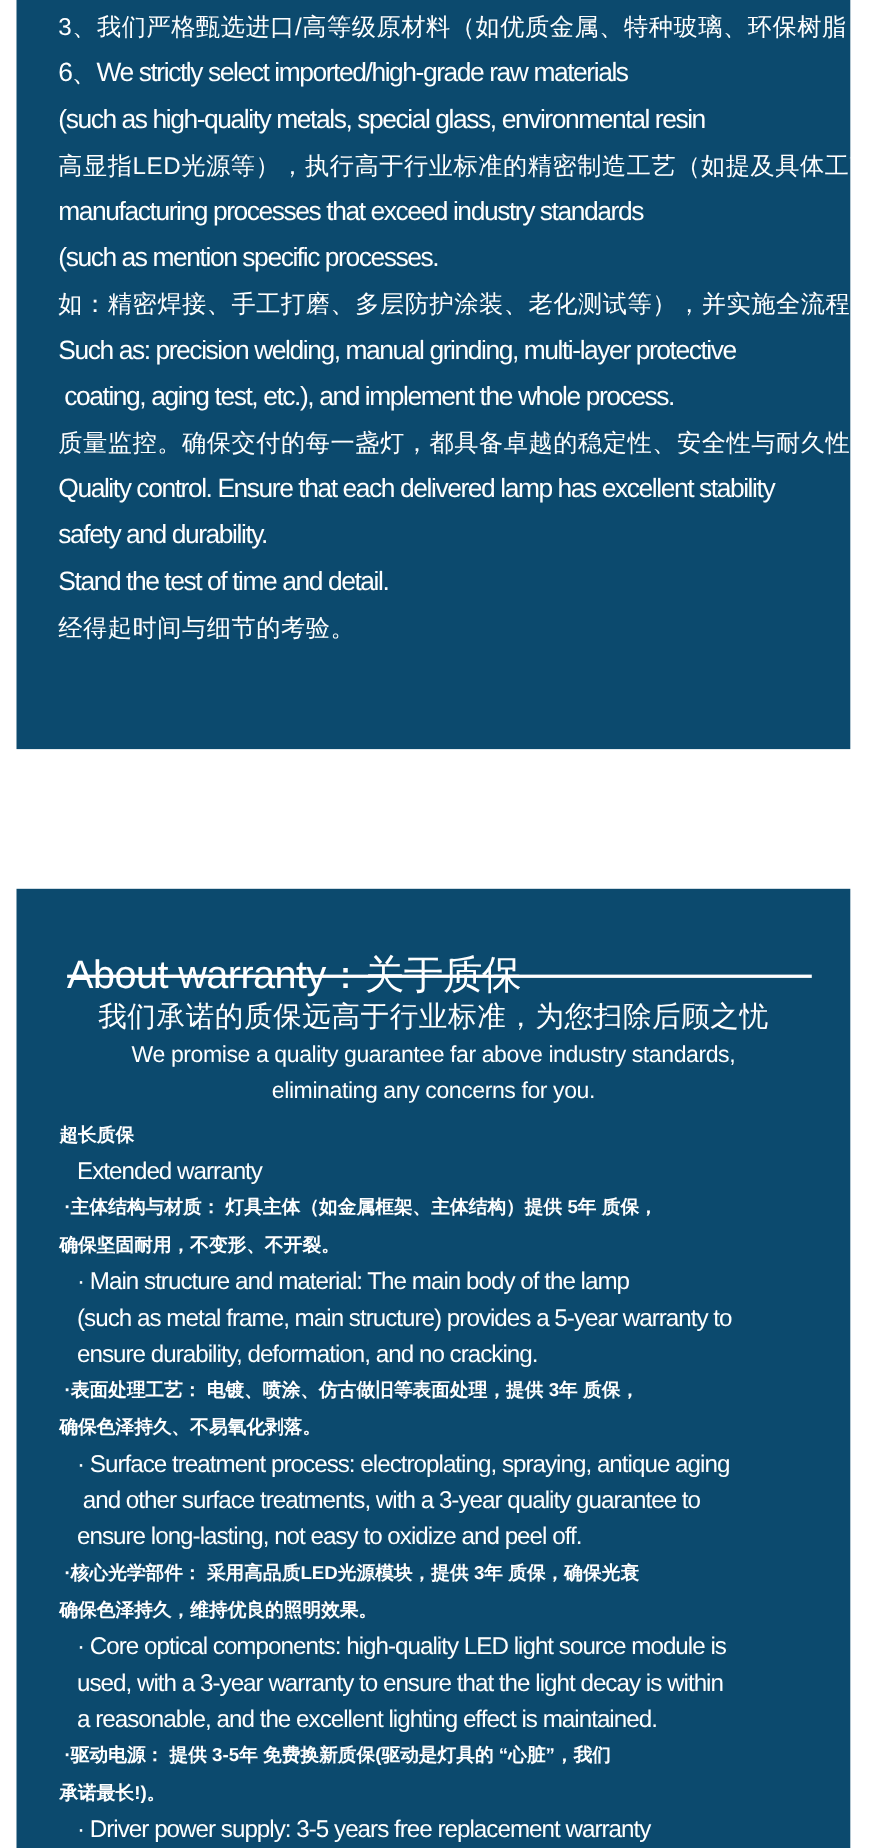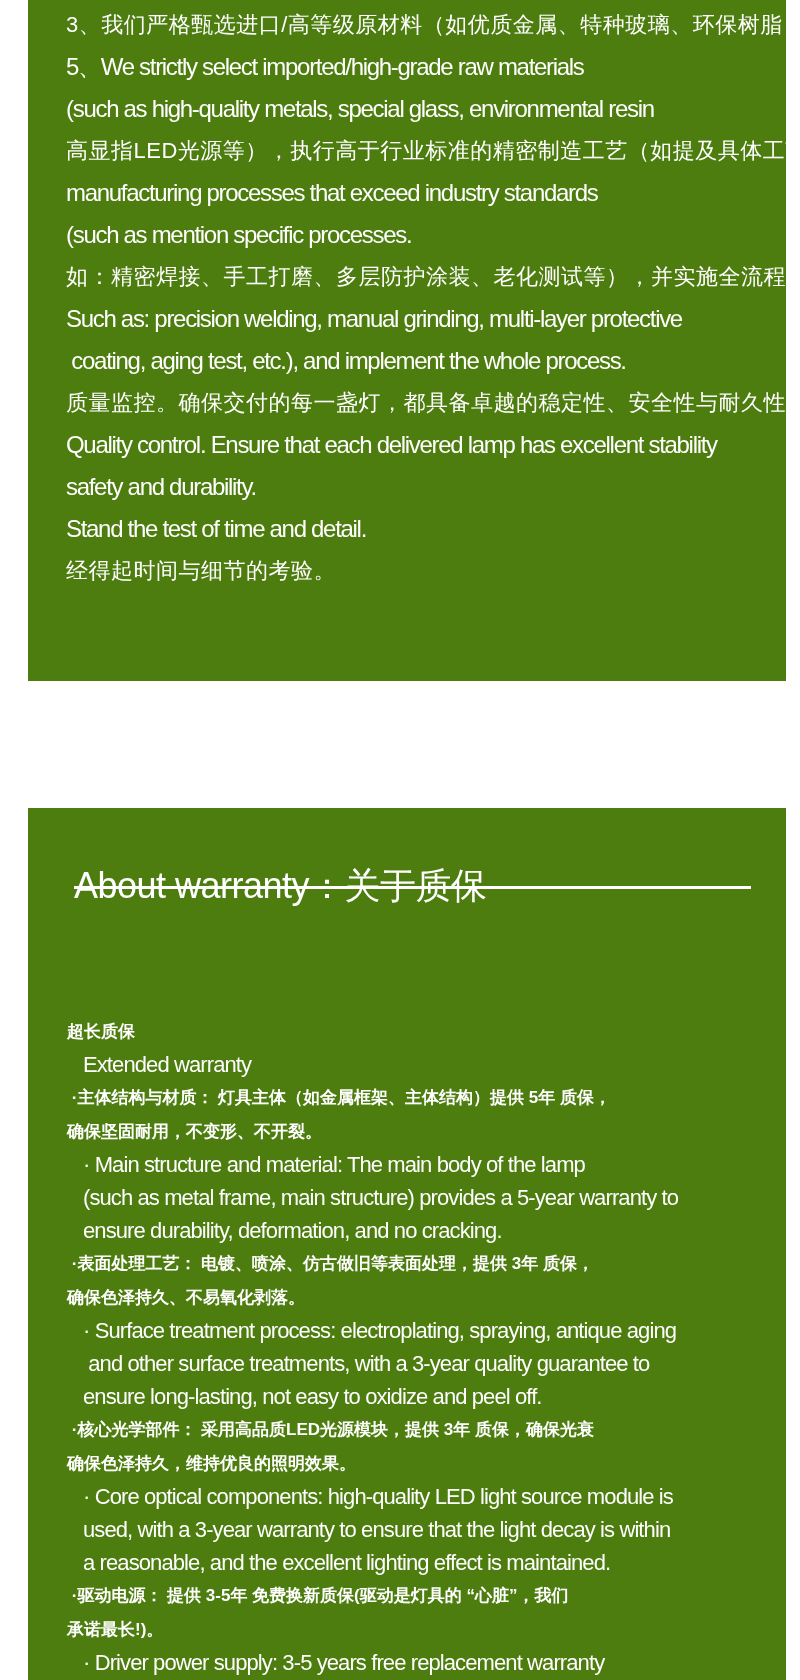--- a/index.html
+++ b/index.html
@@ -10,23 +10,23 @@
   }
   .page {
     position: relative;
     width: 800px;
     height: 1680px;
     background: #ffffff;
     overflow: hidden;
   }
   .panel {
     position: absolute;
-    left: 28px;
+    left: 15px;
     width: 758px;
-    background: #4d7c0f;
+    background: #0c4a6e;
     color: #ffffff;
     overflow: hidden;
   }
   #materials-panel {
     top: 0;
     height: 681px;
   }
   #warranty-panel {
     top: 808px;
     height: 872px;
@@ -88,39 +88,44 @@
   #warranty-body .lang-en { font-size: 22px; letter-spacing: -0.9px; margin-left: 16px; }
 </style>
 </head>
 <body>
 
 <div class="page">
 
   <section class="panel" id="materials-panel">
     <div id="materials-lines">
         <div class="line lang-zh">3、我们严格甄选进口/高等级原材料（如优质金属、特种玻璃、环保树脂</div>
-        <div class="line lang-en">5、We strictly select imported/high-grade raw materials</div>
+        <div class="line lang-en">6、We strictly select imported/high-grade raw materials</div>
         <div class="line lang-en">(such as high-quality metals, special glass, environmental resin</div>
         <div class="line lang-zh">高显指LED光源等），执行高于行业标准的精密制造工艺（如提及具体工艺</div>
         <div class="line lang-en">manufacturing processes that exceed industry standards</div>
         <div class="line lang-en">(such as mention specific processes.</div>
         <div class="line lang-zh">如：精密焊接、手工打磨、多层防护涂装、老化测试等），并实施全流程</div>
         <div class="line lang-en">Such as: precision welding, manual grinding, multi-layer protective</div>
         <div class="line lang-en"> coating, aging test, etc.), and implement the whole process.</div>
         <div class="line lang-zh">质量监控。确保交付的每一盏灯，都具备卓越的稳定性、安全性与耐久性，</div>
         <div class="line lang-en">Quality control. Ensure that each delivered lamp has excellent stability</div>
         <div class="line lang-en">safety and durability.</div>
         <div class="line lang-en">Stand the test of time and detail.</div>
         <div class="line lang-zh">经得起时间与细节的考验。</div>
       </div>
   </section>
 
   <section class="panel" id="warranty-panel">
     <h1 class="warranty-title">About warranty：关于质保</h1>
     <div class="title-underline"></div>
+    <div id="warranty-intro">
+        <div class="line lang-zh">我们承诺的质保远高于行业标准，为您扫除后顾之忧</div>
+        <div class="line lang-en">We promise a quality guarantee far above industry standards,</div>
+        <div class="line lang-en">eliminating any concerns for you.</div>
+      </div>
     <div id="warranty-body">
         <div class="line lang-zh">超长质保</div>
         <div class="line lang-en">Extended warranty</div>
         <div class="line lang-zh"> ·主体结构与材质： 灯具主体（如金属框架、主体结构）提供 5年 质保，</div>
         <div class="line lang-zh">确保坚固耐用，不变形、不开裂。</div>
         <div class="line lang-en">· Main structure and material: The main body of the lamp</div>
         <div class="line lang-en">(such as metal frame, main structure) provides a 5-year warranty to</div>
         <div class="line lang-en">ensure durability, deformation, and no cracking.</div>
         <div class="line lang-zh"> ·表面处理工艺： 电镀、喷涂、仿古做旧等表面处理，提供 3年 质保，</div>
         <div class="line lang-zh">确保色泽持久、不易氧化剥落。</div>

